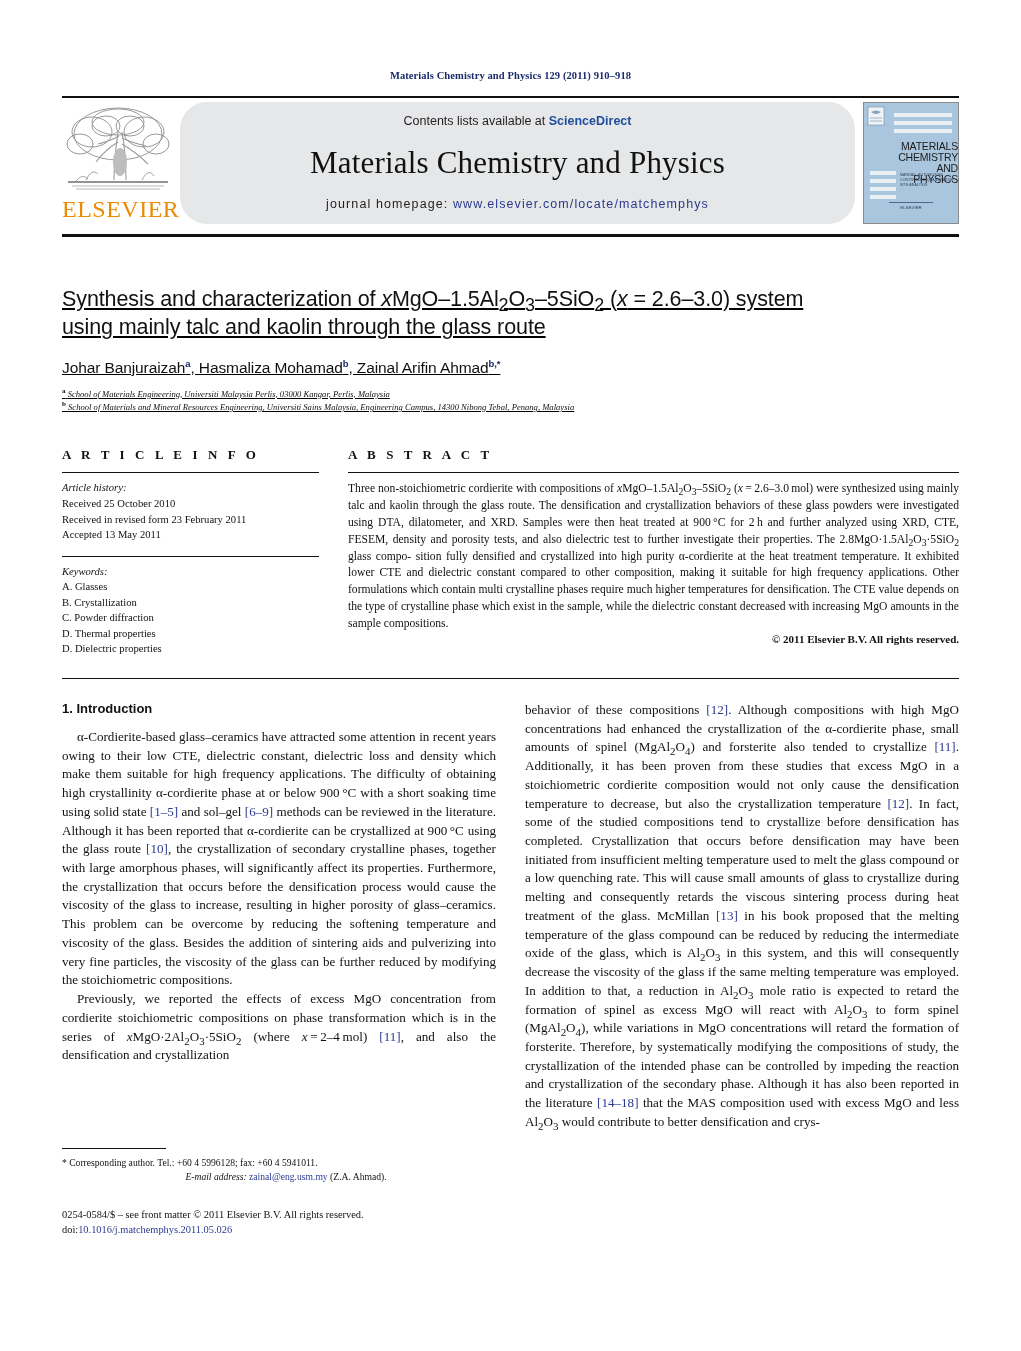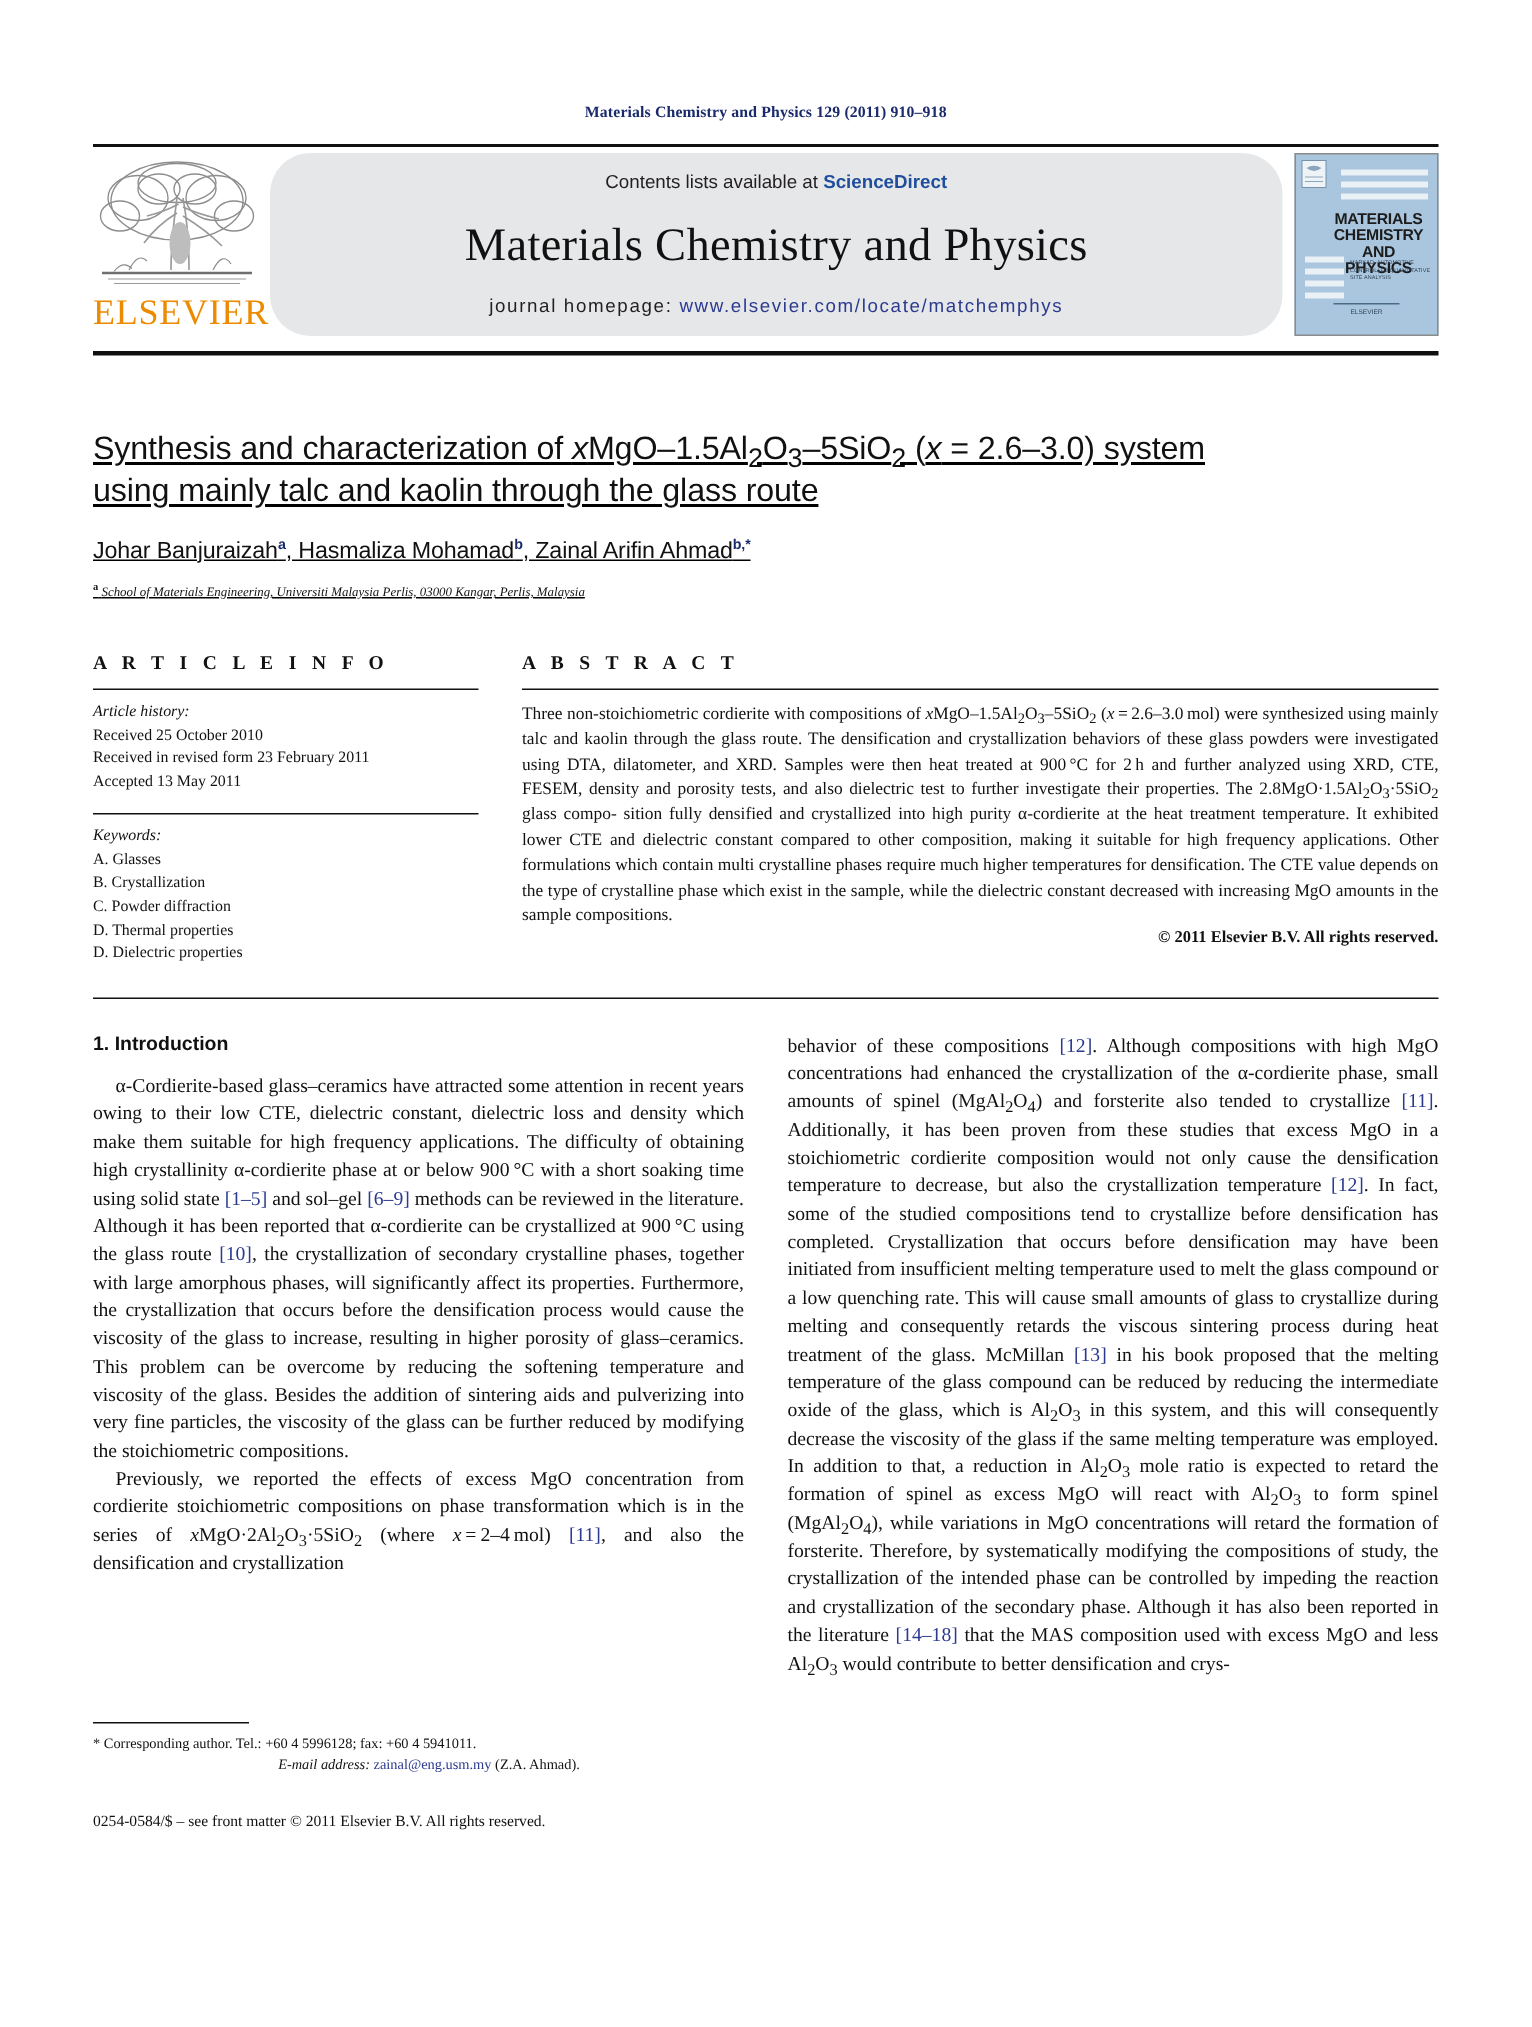--- a/index.html
+++ b/index.html
@@ -101,23 +101,23 @@
     border: 1px solid #8a8a8a;
     background: #a9c6de;
     box-sizing: border-box;
     position: relative;
     overflow: hidden;
   }
   .cover-inner { position: absolute; inset: 0; }
   .cover-title {
     position: absolute;
     top: 38px; left: 16px; right: 0;
-    text-align: center;
-    font-family: "Liberation Sans", sans-serif;
-    font-weight: bold;
+    text-align: right;
+    font-family: "Liberation Sans", sans-serif;
+    font-weight: normal;
     font-size: 10.5px;
     color: #1c1c1c;
     line-height: 1.06;
     letter-spacing: -0.2px;
   }
   .cover-bar {
     position: absolute;
     background: #e9f0f6;
     height: 4px;
   }
@@ -379,20 +379,21 @@
   <div class="title-block">
     <h1 class="article-title">
       Synthesis and characterization of <i>x</i>MgO–1.5Al<sub>2</sub>O<sub>3</sub>–5SiO<sub>2</sub> (<i>x</i> = 2.6–3.0) system<br>
       using mainly talc and kaolin through the glass route
     </h1>
     <div class="authors">
       Johar Banjuraizah<sup>a</sup>, Hasmaliza Mohamad<sup>b</sup>, Zainal Arifin Ahmad<sup>b,*</sup>
     </div>
     <div class="affiliations">
       <div><sup>a</sup> <span>School of Materials Engineering, Universiti Malaysia Perlis, 03000 Kangar, Perlis, Malaysia</span></div>
+      <div><sup>b</sup> <span>School of Materials and Mineral Resources Engineering, Universiti Sains Malaysia, Engineering Campus, 14300 Nibong Tebal, Penang, Malaysia</span></div>
     </div>
   </div>
 
   <div class="info-abstract">
 
     <div class="col-info">
       <div class="sec-label">A R T I C L E   I N F O</div>
       <div class="rule-thin"></div>
       <div class="info-group">
         <div class="info-head">Article history:</div>
@@ -458,16 +459,17 @@
       <div style="padding-left:10px; text-indent:-10px;">
         <span>*</span><span> Corresponding author. Tel.: +60 4 5996128; fax: +60 4 5941011.</span>
       </div>
       <div style="padding-left:14px;text-align:center;">
         <span class="ital">E-mail address:</span>
         <span class="mail">zainal@eng.usm.my</span><span> (Z.A. Ahmad).</span>
       </div>
     </div>
     <div class="imprint">
       <div>0254-0584/$ – see front matter © 2011 Elsevier B.V. All rights reserved.</div>
+      <div><span>doi:</span><span class="doi">10.1016/j.matchemphys.2011.05.026</span></div>
     </div>
   </div>
 
 </div>
 
 </body></html>

